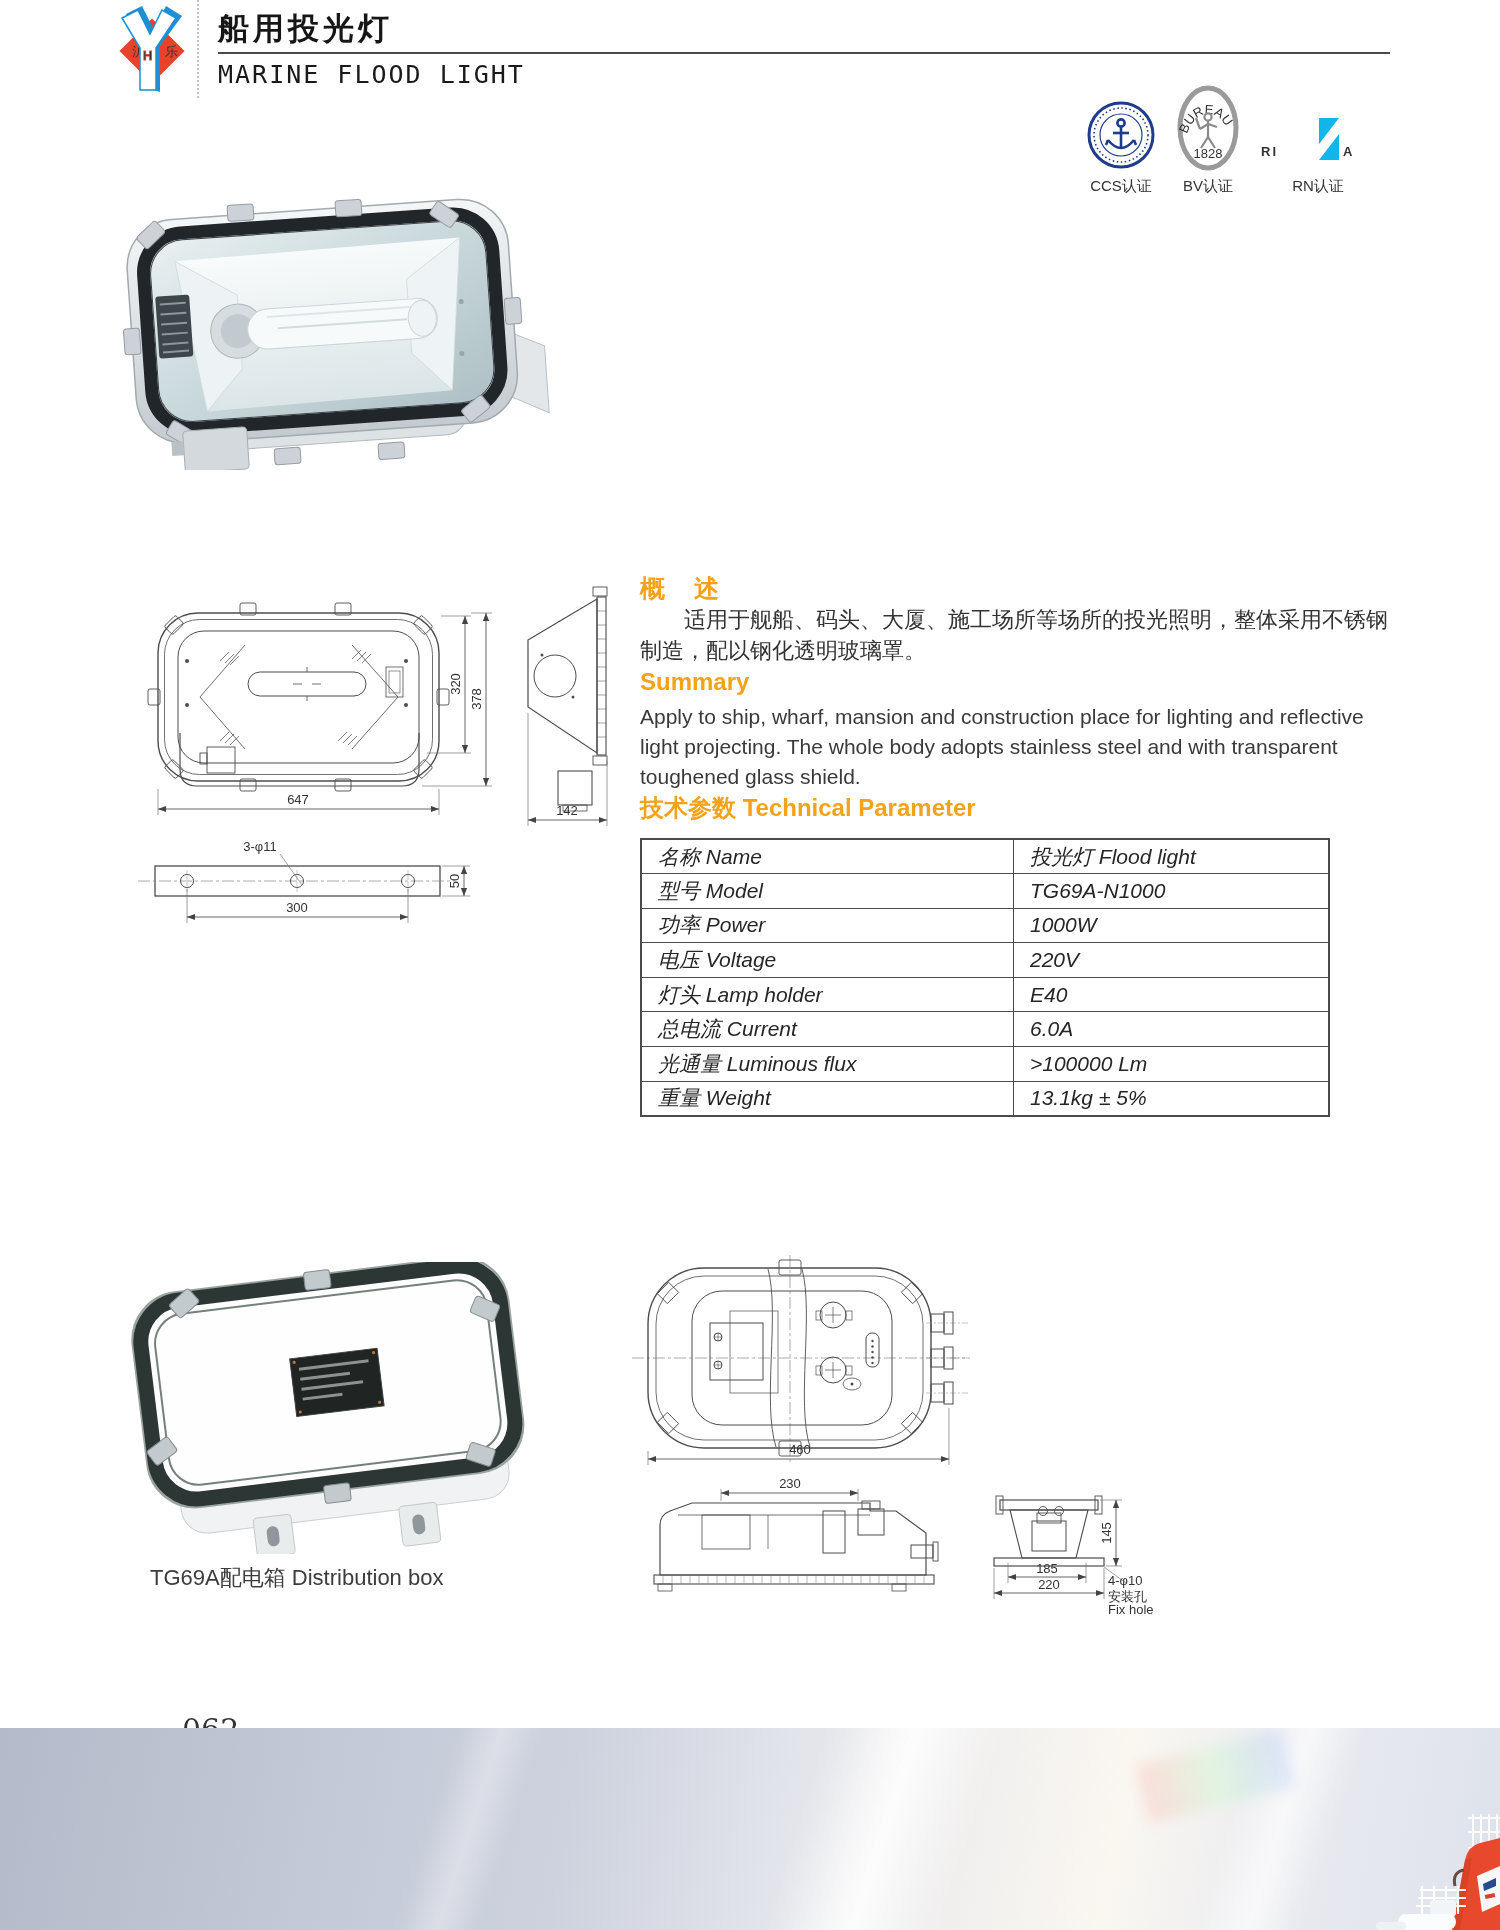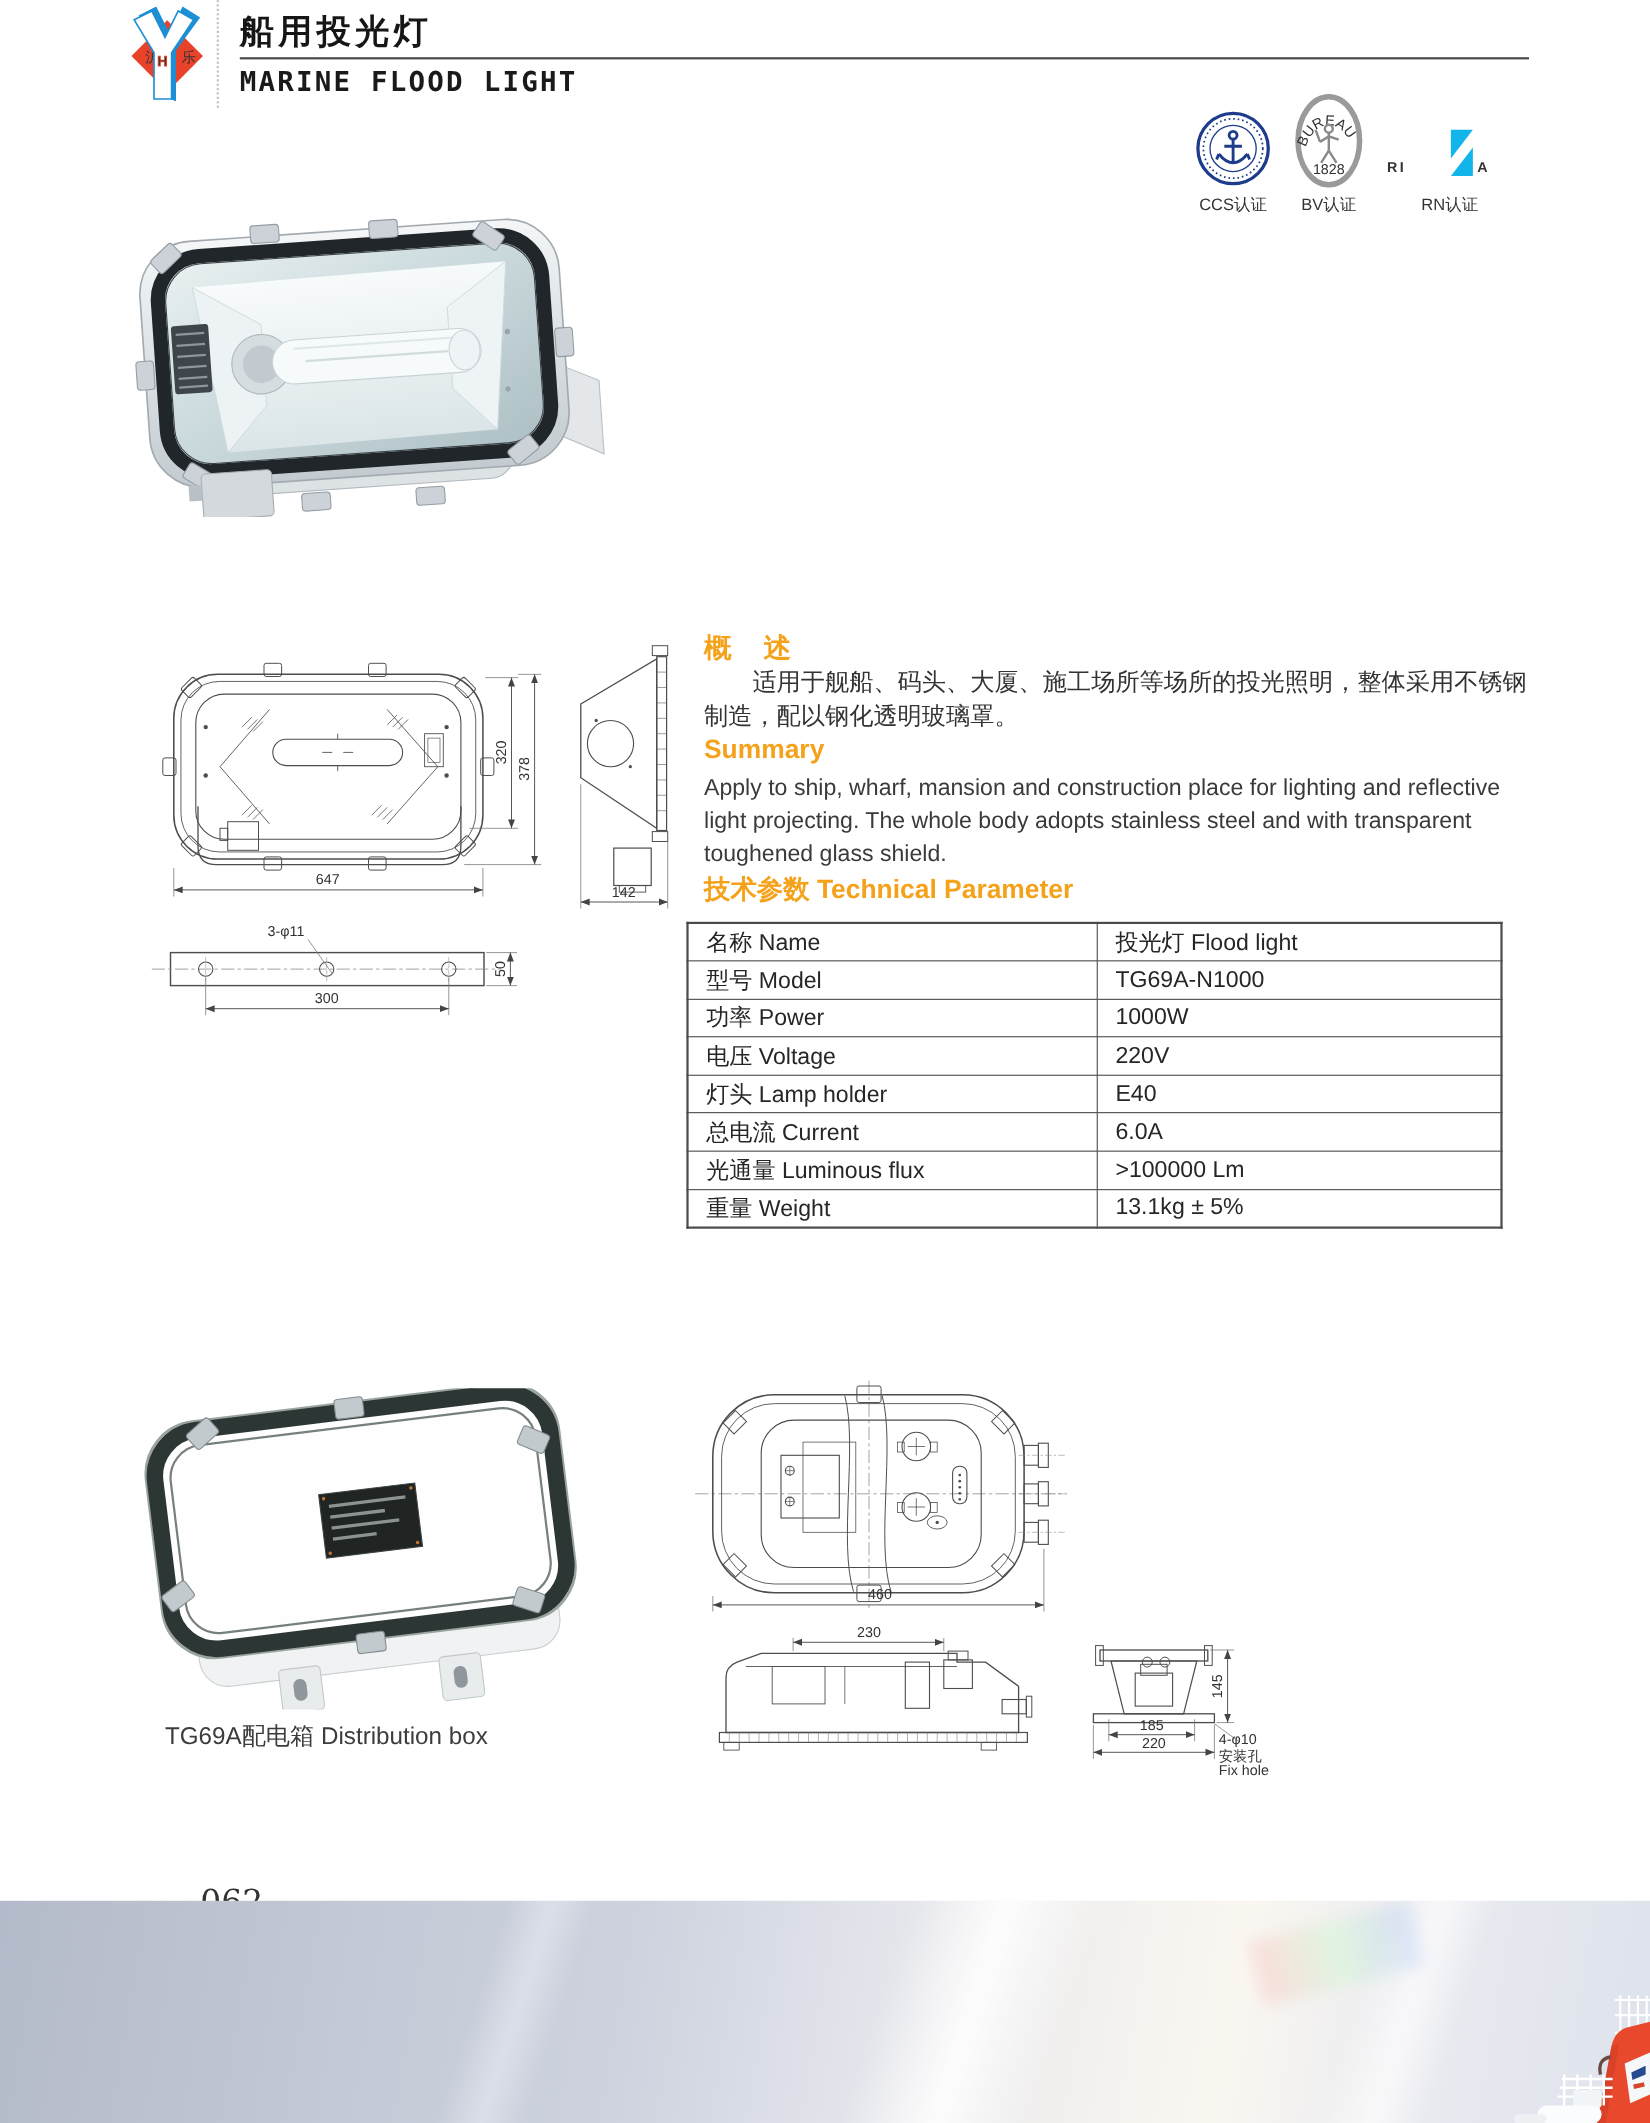--- a/index.html
+++ b/index.html
@@ -4,38 +4,38 @@
 <style>
   html,body{margin:0;padding:0;background:#fff;}
   .page{position:relative;width:1500px;height:1930px;background:#fff;overflow:hidden;
         font-family:"Liberation Sans",sans-serif;color:#2a2a2a;}
   .abs{position:absolute;}
 
   
   .hdr-divider{left:197px;top:0;height:98px;width:0;border-left:2px dotted #c4c4c4;}
   .title-cn{left:218px;top:8px;font-size:31px;font-weight:bold;color:#161616;letter-spacing:4px;}
   .hdr-rule{left:218px;top:52px;width:1172px;height:2px;background:#4a4a4a;}
-  .title-en{left:218px;top:60px;font-size:25px;font-weight:bold;letter-spacing:2px;
+  .title-en{left:218px;top:60px;font-size:25px;font-weight:normal;letter-spacing:2px;
             font-family:"DejaVu Sans Mono",monospace;color:#1a1a1a;}
 
   
   .certs{left:1085px;top:84px;width:350px;height:112px;display:flex;align-items:flex-end;gap:18px;}
   .cert{display:flex;flex-direction:column;align-items:center;}
   .cert-label{font-size:15px;color:#333;margin-top:5px;white-space:nowrap;}
 
   
   .h-orange{color:#F5A21B;font-weight:bold;}
   .heading1{left:640px;top:572px;font-size:25px;letter-spacing:2px;}
   .cn-text{left:640px;top:604px;width:752px;font-size:22px;line-height:31px;color:#333;text-indent:2em;}
   .heading2{left:640px;top:668px;font-size:24px;}
   .en-text{left:640px;top:702px;width:755px;font-size:21px;line-height:30px;color:#3a3a3a;}
   .heading3{left:640px;top:792px;font-size:24px;}
 
-  table.params{position:absolute;left:624px;top:838px;width:742px;border-collapse:collapse;
-               border:2px solid #4b4b4b;table-layout:fixed;}
+  table.params{position:absolute;left:640px;top:838px;width:690px;border-collapse:collapse;
+               border:2px solid #4b4b4b;table-layout:fixed;font-style:italic;}
   table.params td{border:1px solid #4b4b4b;font-size:21px;color:#262626;padding:0 0 0 16px;vertical-align:middle;}
   table.params tr{height:34.6px;}
   td.c1{width:355px;}
 
   .caption{left:150px;top:1563px;font-size:22px;color:#3c3c3c;}
   .page-num{left:182px;top:1664px;font-size:30px;color:#333;font-family:"DejaVu Serif",serif;margin-top:48px;}
 
   
   svg text{font-family:"Liberation Sans",sans-serif;font-size:13px;fill:#333;}
   .dimline{stroke:#555;stroke-width:0.9;fill:none;}

